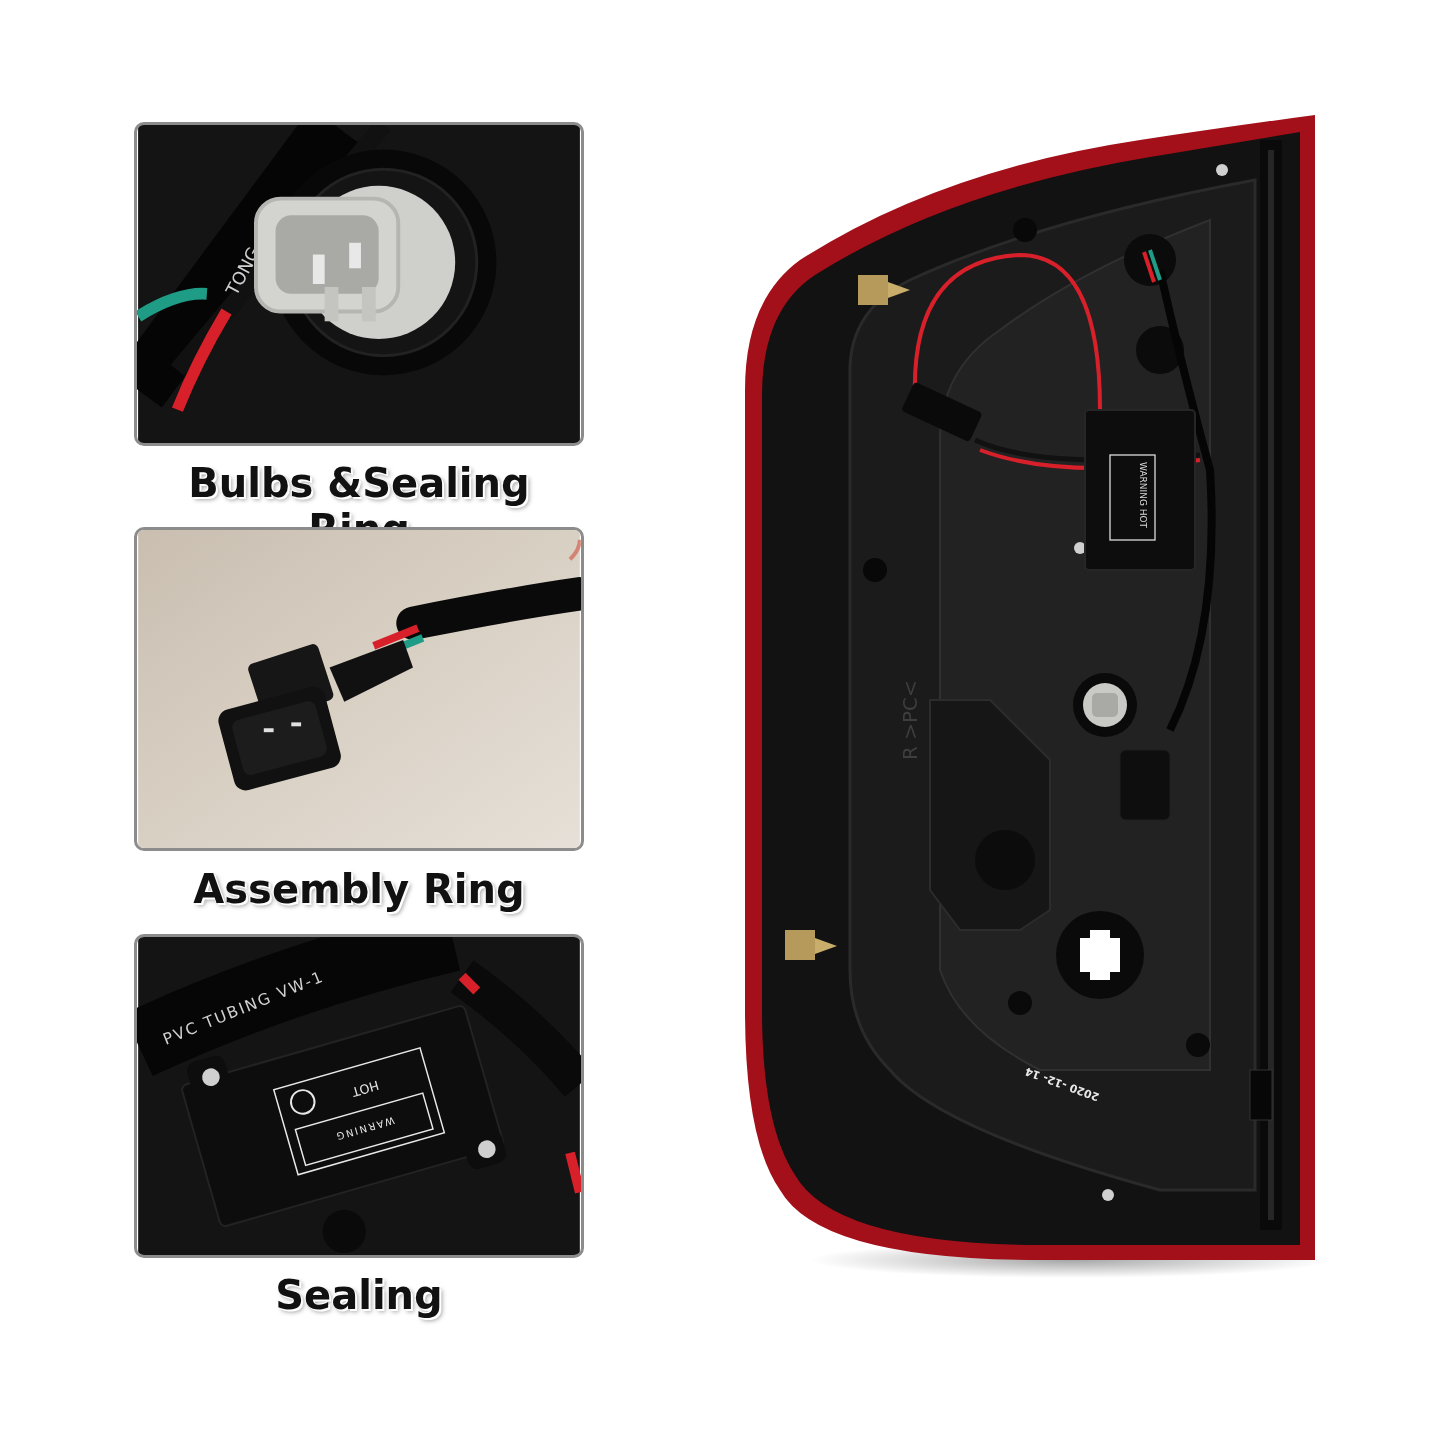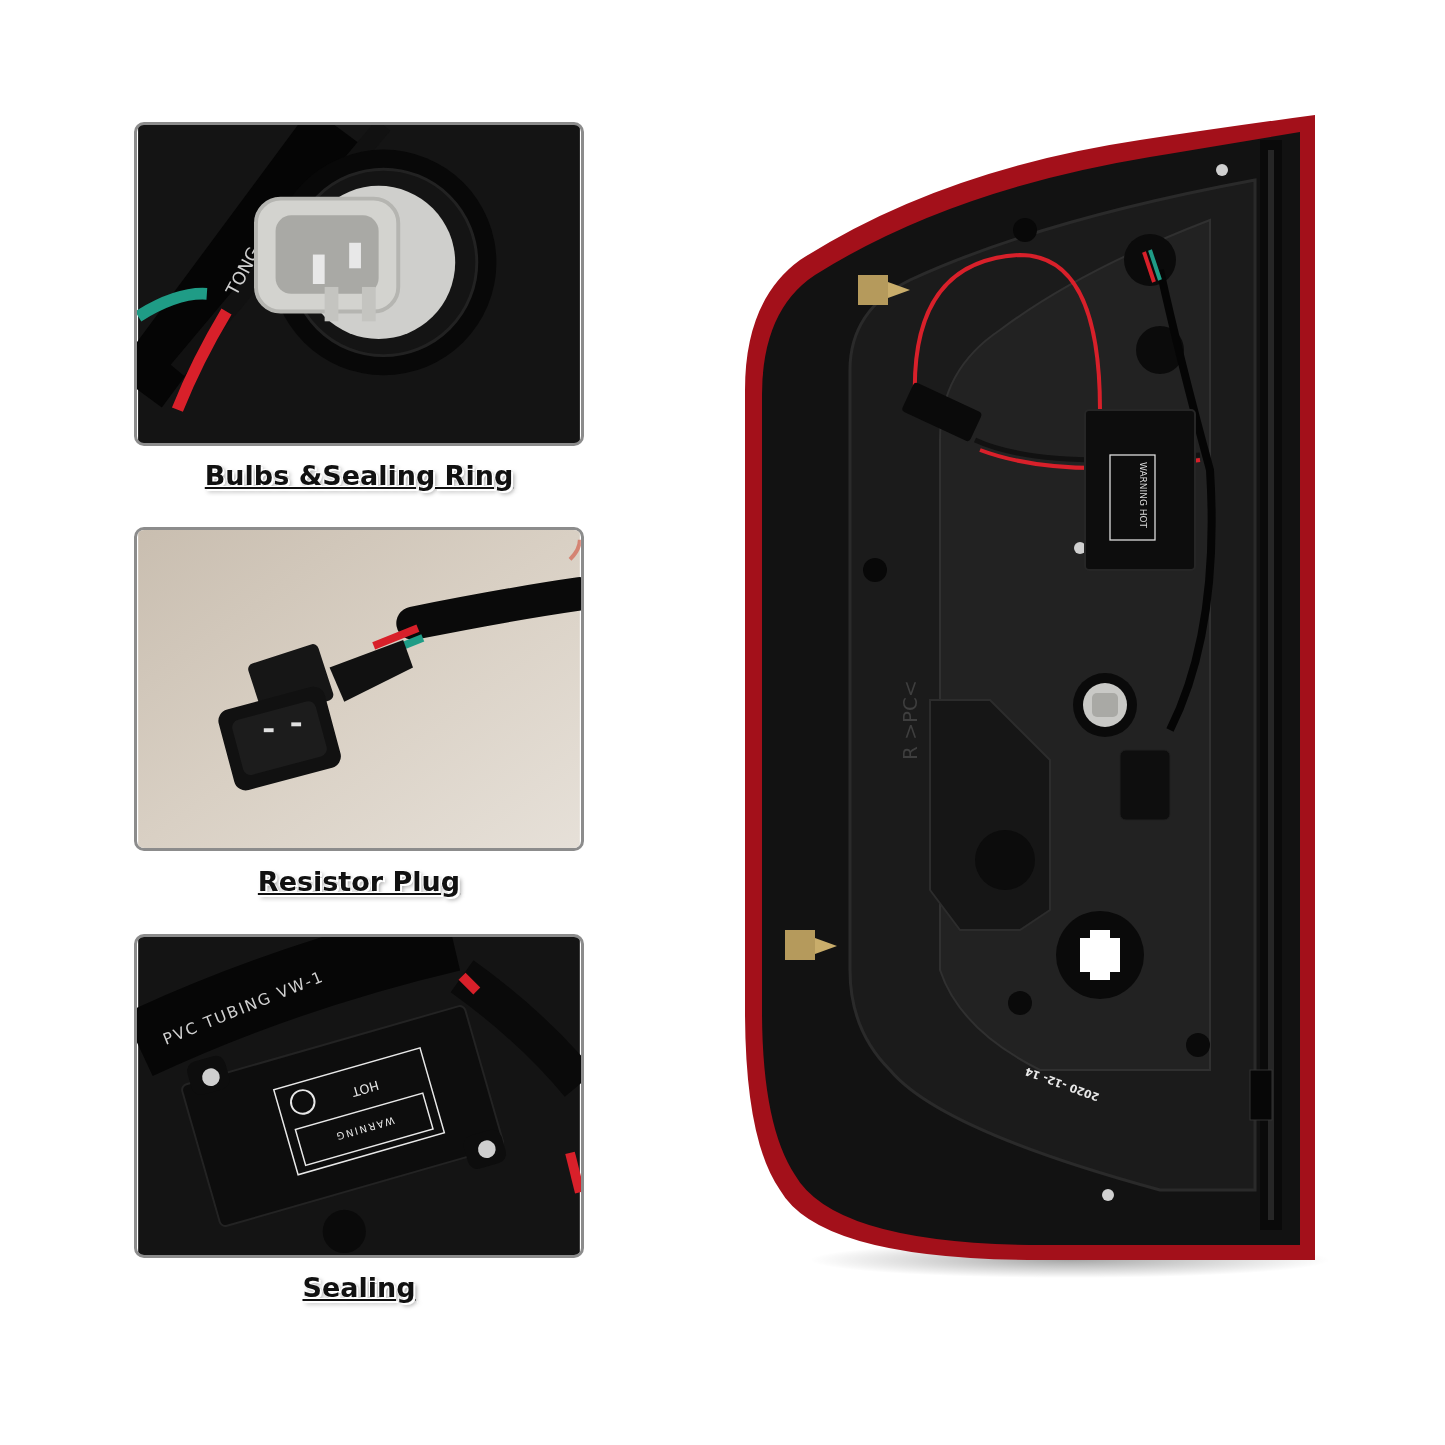--- a/index.html
+++ b/index.html
@@ -11,23 +11,22 @@
       box-sizing: border-box;
     }
     .panel svg { width: 100%; height: 100%; display: block; }
     #panel-bulbs { top: 122px; }
     #panel-plug { top: 527px; }
     #panel-resistor { top: 934px; }
 
     .caption {
       position: absolute; left: 134px; width: 450px; text-align: center;
       font-family: "DejaVu Sans", sans-serif; font-weight: bold;
-      font-size: 27px; color: #111111; letter-spacing: 0px;
+      font-size: 40px; color: #111111; letter-spacing: 0px;
       text-shadow: 2px 2px 0 #ffffff, -1px -1px 0 #ffffff, 3px 3px 4px rgba(0,0,0,0.35);
-      text-decoration: underline;
     }
     #caption-bulbs { top: 460px; }
     #caption-plug { top: 866px; }
     #caption-resistor { top: 1272px; }
 
     .lamp {
       position: absolute; left: 740px; top: 110px; width: 600px; height: 1170px;
     }
     .lamp svg { width: 100%; height: 100%; display: block; }
     .svgtext { font-family: "DejaVu Sans", sans-serif; }
@@ -75,21 +74,21 @@
     <path d="M240 118 L285 100" stroke="#d8202a" stroke-width="8"></path>
     <path d="M245 128 L290 110" stroke="#1f9c86" stroke-width="8"></path>
     <path d="M195 140 L270 112 L280 140 L210 175 Z" fill="#111"></path>
     <rect x="118" y="125" width="75" height="60" rx="6" fill="#161616" transform="rotate(-18 155 155)"></rect>
     <rect x="88" y="170" width="112" height="85" rx="12" fill="#111" transform="rotate(-15 144 212)"></rect>
     <rect x="100" y="183" width="88" height="58" rx="8" fill="#1c1c1c" transform="rotate(-15 144 212)"></rect>
     <rect x="128" y="202" width="10" height="4" fill="#e0e0e0"></rect>
     <rect x="156" y="196" width="10" height="4" fill="#e0e0e0"></rect>
   </svg>
 </div>
-<div class="caption" id="caption-plug">Resistor Plug</div>
+<div class="caption" id="caption-plug">Assembly Ring</div>
 
 <div class="panel" id="panel-resistor">
   <svg viewBox="0 0 450 324">
     <rect width="450" height="324" fill="#141414"></rect>
     <path d="M0 110 Q150 40 320 0" stroke="#060606" stroke-width="70" fill="none"></path>
     <text class="svgtext" x="0" y="0" fill="#d0d0d0" font-size="16" letter-spacing="2" transform="translate(28 110) rotate(-22)">PVC TUBING VW-1</text>
 
     <g transform="rotate(-16 200 190)">
       <rect x="60" y="110" width="300" height="150" rx="6" fill="#0d0d0d" stroke="#232323" stroke-width="2"></rect>
       <rect x="70" y="90" width="40" height="35" rx="10" fill="#0d0d0d"></rect>

